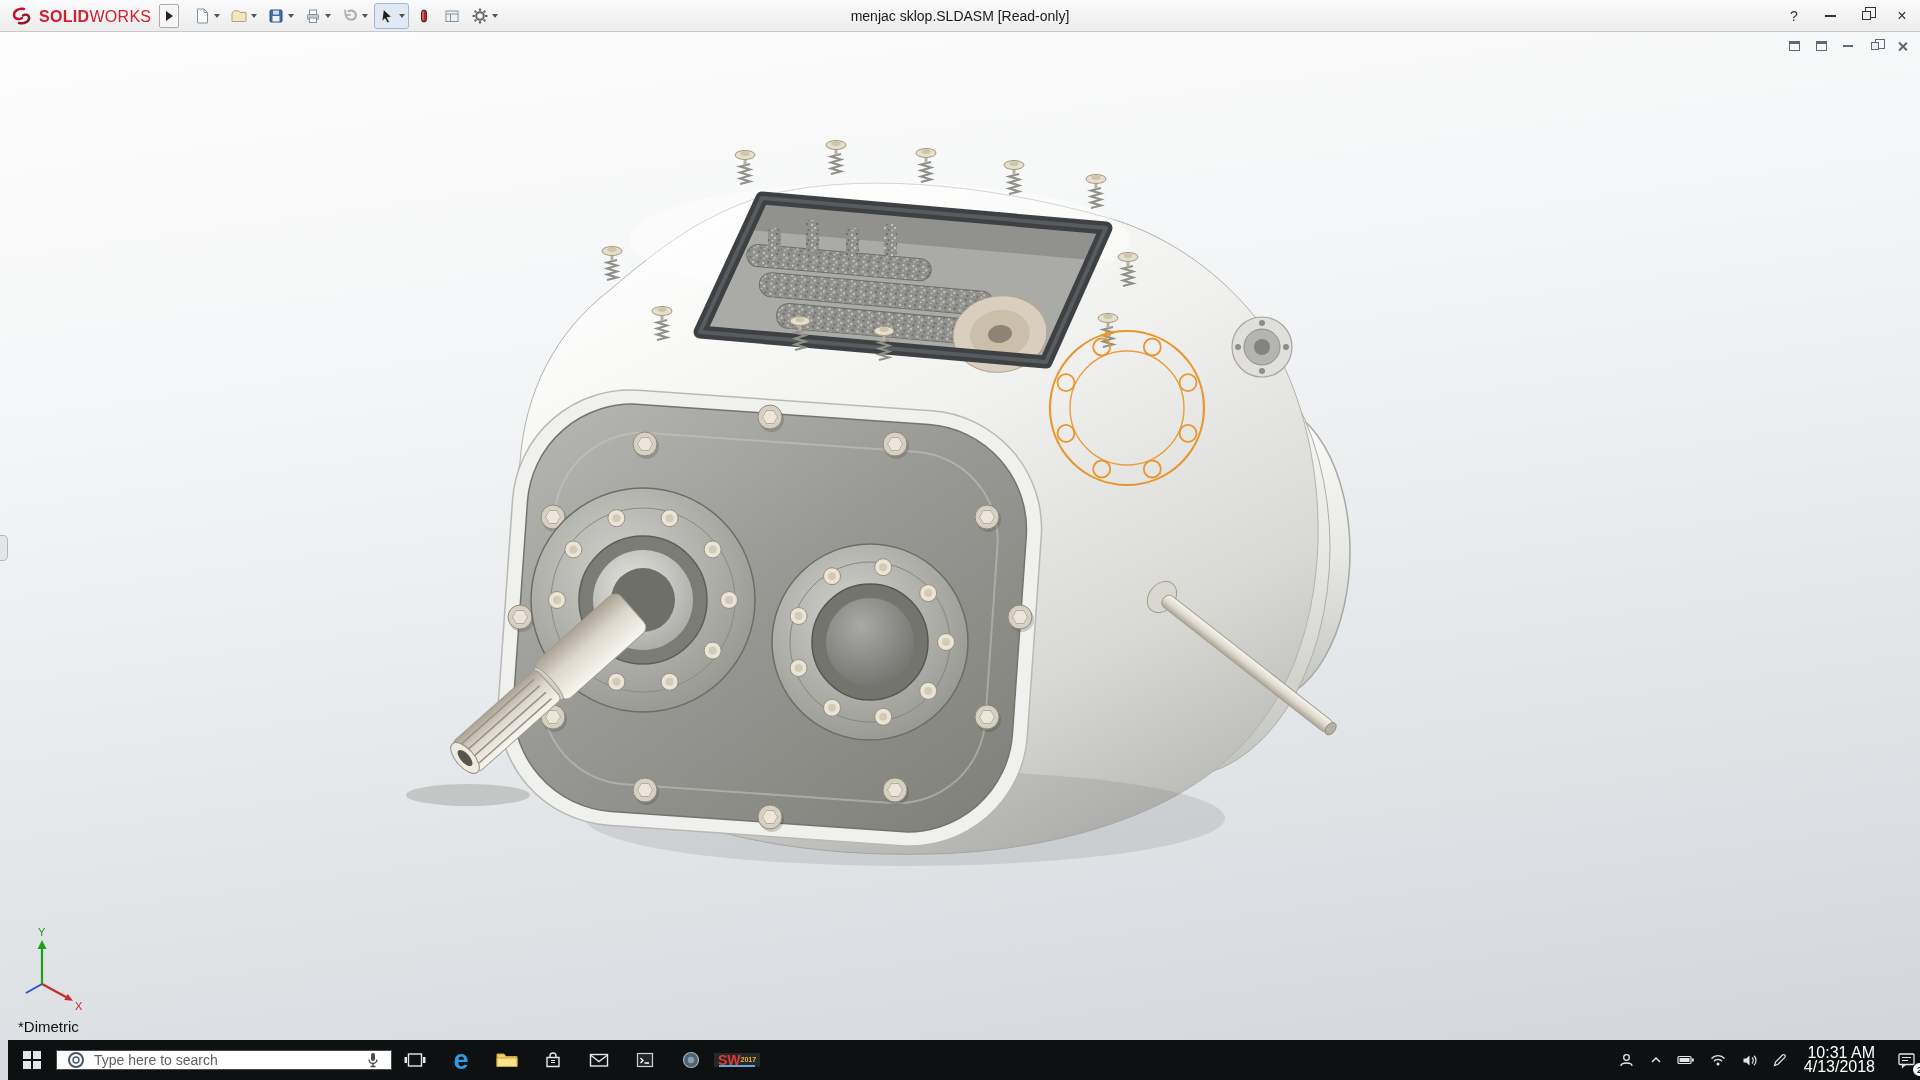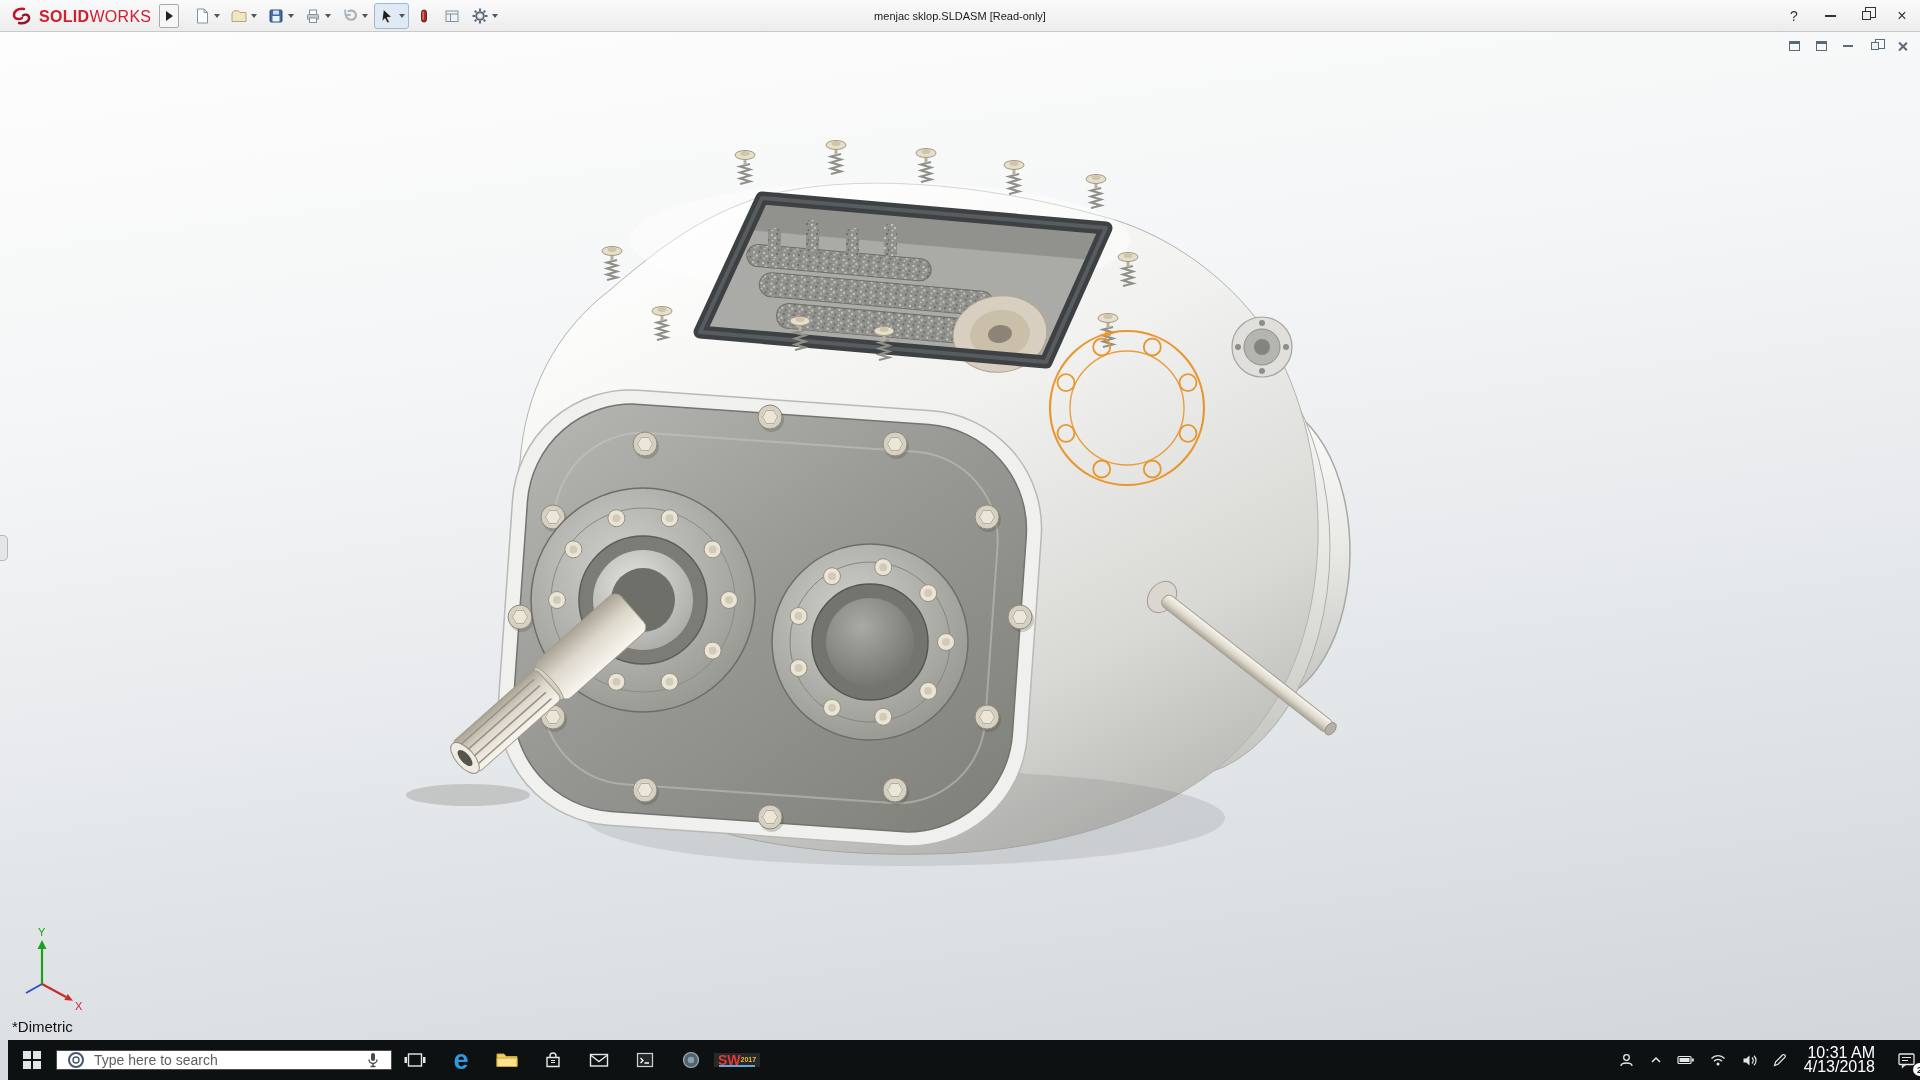--- a/index.html
+++ b/index.html
@@ -10,21 +10,21 @@
   .titlebar{position:absolute;top:0;left:0;width:1920px;height:32px;background:linear-gradient(#fbfbfb,#ececec);border-bottom:1px solid #c9c9c9;display:flex;align-items:center;z-index:30}
   .brand{display:flex;align-items:flex-end;gap:5px;padding:0 8px 0 10px}
   .brand-text{color:#cf2030;font-size:16px;letter-spacing:.3px}
   .brand-text b{font-weight:bold}
   .flyout-btn{width:20px;height:24px;border:1px solid #aaa;background:#f7f7f7;display:flex;align-items:center;justify-content:center;margin-right:10px;border-radius:2px}
   .tri-right{width:0;height:0;border-top:5px solid transparent;border-bottom:5px solid transparent;border-left:7px solid #222}
   .qat{display:flex;align-items:center;gap:2px}
   .tb-btn{height:26px;display:flex;align-items:center;padding:0 3px;border:1px solid transparent;background:transparent;border-radius:3px}
   .tb-btn.pressed{background:#e0eaf4;border:1px solid #9db9d2}
   .caret{width:0;height:0;border-left:3.5px solid transparent;border-right:3.5px solid transparent;border-top:4px solid #555;margin-left:3px}
-  .title-center{position:absolute;left:50%;transform:translateX(-50%);top:0;height:32px;display:flex;align-items:center;font-size:11px;color:#1a1a1a;white-space:nowrap}
+  .title-center{position:absolute;left:50%;transform:translateX(-50%);top:0;height:32px;display:flex;align-items:center;font-size:14px;color:#1a1a1a;white-space:nowrap}
   .tb-right{margin-left:auto;display:flex;align-items:stretch;height:32px}
   .win-btn{width:36px;display:flex;align-items:center;justify-content:center;font-size:14px;color:#333;background:transparent;border:none}
   .min-bar{width:11px;height:2px;background:#333}
   .restore-sq{width:9px;height:9px;border:1.4px solid #333;position:relative;background:#ececec}
   .restore-sq::before{content:"";position:absolute;left:2px;top:-5px;width:9px;height:9px;border:1.4px solid #333;z-index:-1}
   .close-glyph{font-size:16px;color:#333}
 
   
   .viewport{position:absolute;top:32px;left:0;width:1920px;height:1008px;background:linear-gradient(172deg,#fdfdfd 0%,#f5f6f7 30%,#e4e7ea 65%,#d2d6da 100%)}
   .viewport svg{display:block}
@@ -32,21 +32,21 @@
   .dc{width:20px;height:16px;display:flex;align-items:center;justify-content:center;background:transparent;border:none}
   .dc-win{width:11px;height:10px;border:1.4px solid #5a6a78;position:relative}
   .dc-win::before{content:"";position:absolute;top:0;left:0;right:0;height:2.2px;background:#5a6a78}
   .dc-min{width:10px;height:2px;background:#5a6a78}
   .dc-restore{width:8px;height:8px;border:1.4px solid #5a6a78;position:relative;background:#eef1f3}
   .dc-restore::before{content:"";position:absolute;left:2.5px;top:-4.5px;width:8px;height:8px;border:1.4px solid #5a6a78;z-index:-1}
   .dc-close{width:11px;height:11px;position:relative}
   .dc-close::before,.dc-close::after{content:"";position:absolute;left:5px;top:0;width:1.7px;height:11px;background:#5a6a78}
   .dc-close::before{transform:rotate(45deg)}
   .dc-close::after{transform:rotate(-45deg)}
-  .orientation-label{position:absolute;left:12px;top:986px;font-size:15px;color:#111;z-index:4}
+  .orientation-label{position:absolute;left:18px;top:986px;font-size:15px;color:#111;z-index:4}
   .edge-tab{position:absolute;left:0;top:503px;width:8px;height:26px;background:#e3e6e9;border:1px solid #b4b8bc;border-left:none;border-radius:0 5px 5px 0;z-index:4}
 
   
   .taskbar{position:absolute;bottom:0;left:8px;width:1920px;height:40px;background:#0e1112;display:flex;align-items:center;z-index:40}
   .start{width:48px;display:flex;align-items:center;justify-content:center;background:transparent;border:none}
   .winlogo{display:grid;grid-template-columns:8px 8px;grid-gap:2px}
   .winlogo i{width:8px;height:8px;background:#e2e5e7;display:block}
   .searchbox{width:336px;background:#fff;display:flex;align-items:center;gap:9px;padding:0 10px;border:1px solid #4a4a4a}
   .searchbox input{border:none;outline:none;flex:1;font-size:14px;color:#333;background:transparent;font-family:"Liberation Sans",sans-serif}
   .searchbox input::placeholder{color:#5f5f5f;opacity:1}

